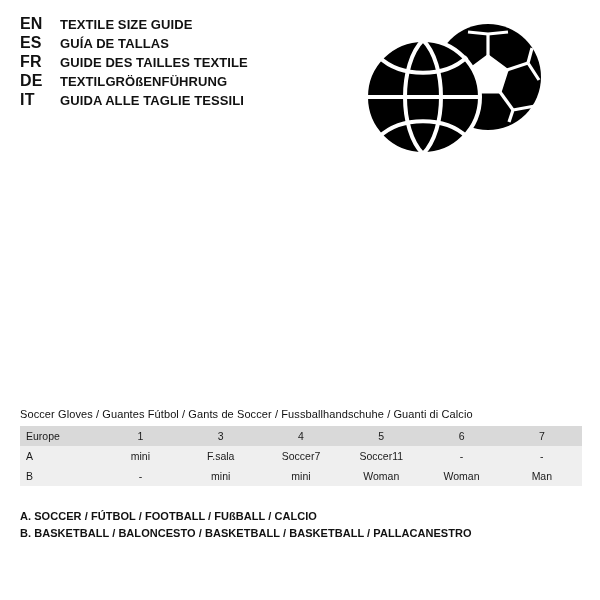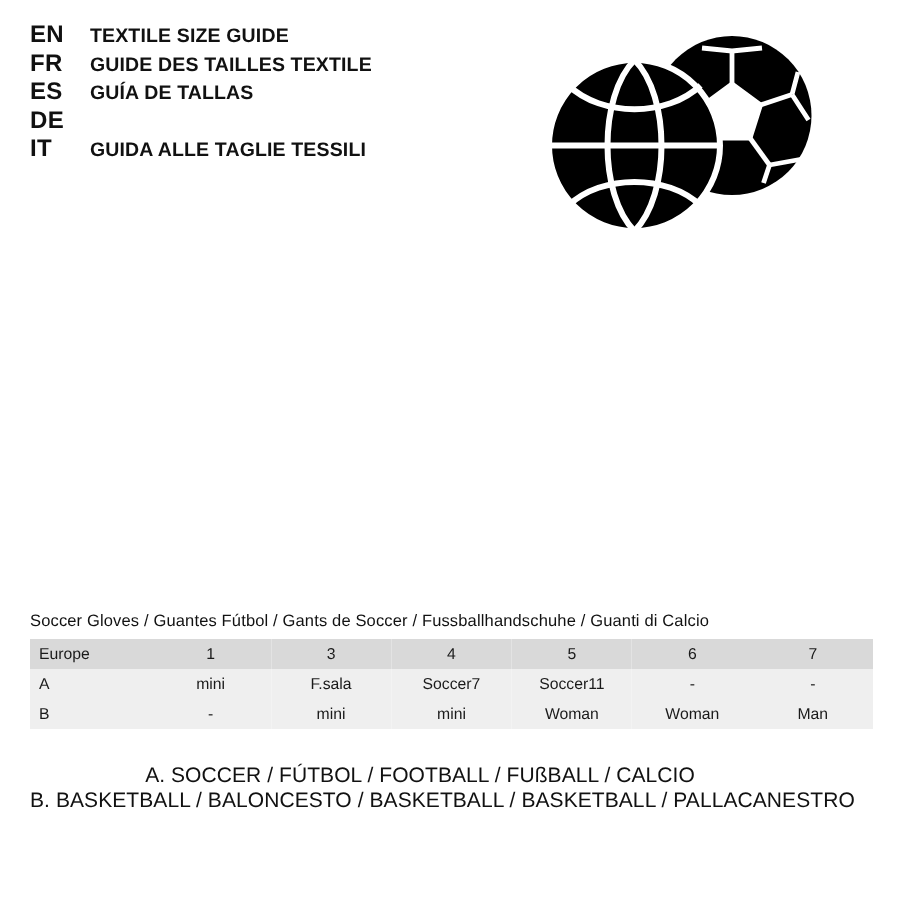--- a/index.html
+++ b/index.html
@@ -104,47 +104,47 @@
   }
 
   
   #footnotes {
     position: absolute;
     left: 20px;
     top: 508px;
     width: 520px;
   }
   .footnote {
-    font-size: 14px;
-    font-weight: 400;
+    font-size: 11px;
+    font-weight: 700;
     color: #111;
     line-height: 17px;
     letter-spacing: 0.05px;
     white-space: nowrap;
-    text-align: center;
   }
 </style>
 </head>
 <body>
 
 <div id="legend">
   <div class="legend-row">
     <span class="legend-code">EN</span>
     <span class="legend-text">TEXTILE SIZE GUIDE</span>
   </div>
   <div class="legend-row">
+    <span class="legend-code">ES</span>
+    <span class="legend-text">GUÍA DE TALLAS</span>
+  </div>
+  <div class="legend-row">
     <span class="legend-code">FR</span>
     <span class="legend-text">GUIDE DES TAILLES TEXTILE</span>
   </div>
   <div class="legend-row">
-    <span class="legend-code">ES</span>
-    <span class="legend-text">GUÍA DE TALLAS</span>
-  </div>
-  <div class="legend-row">
     <span class="legend-code">DE</span>
+    <span class="legend-text">TEXTILGRÖßENFÜHRUNG</span>
   </div>
   <div class="legend-row">
     <span class="legend-code">IT</span>
     <span class="legend-text">GUIDA ALLE TAGLIE TESSILI</span>
   </div>
 </div>
 
 <div id="ball-art">
   <svg width="205" height="150" viewBox="0 0 205 150" xmlns="http://www.w3.org/2000/svg">
 

